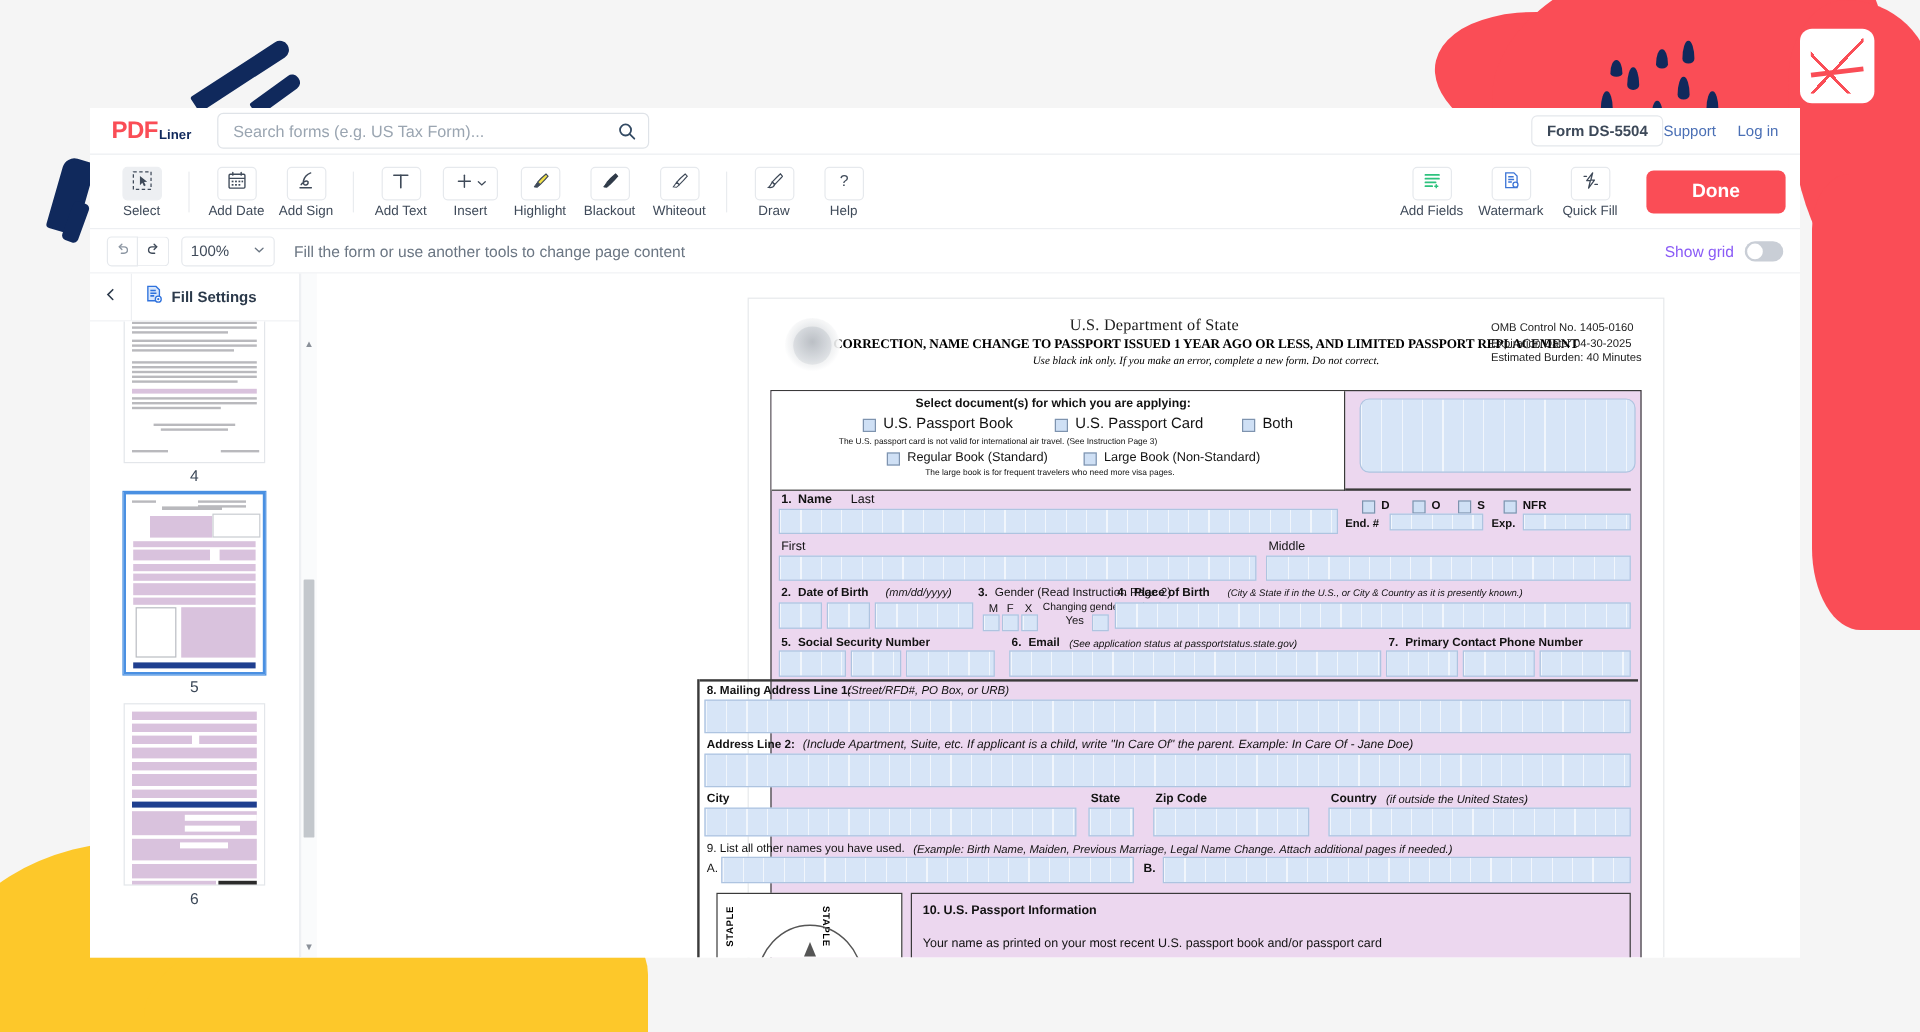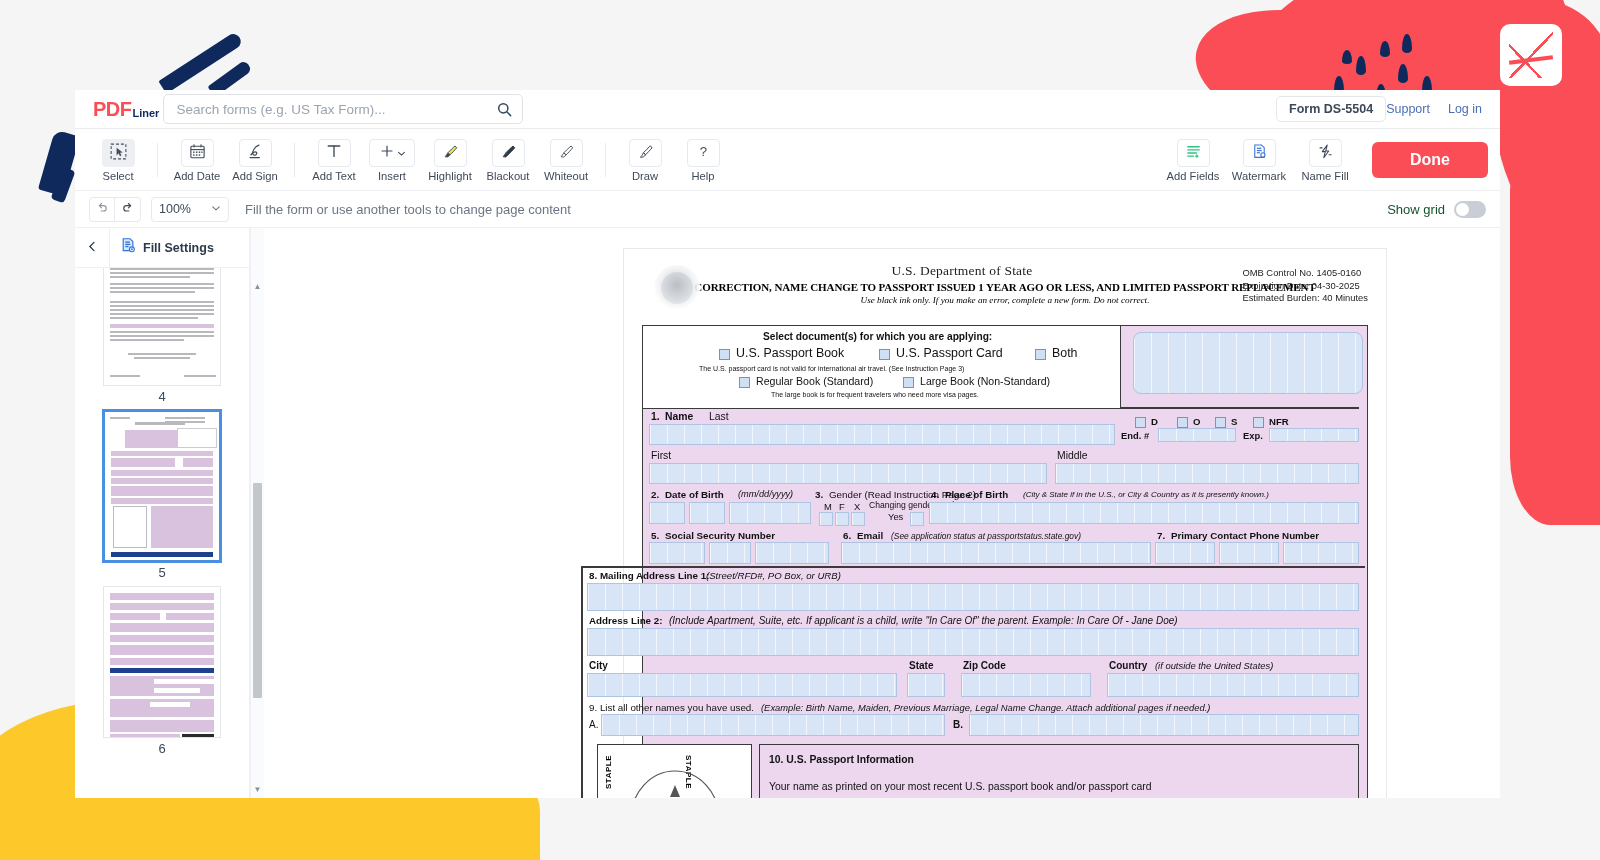--- a/index.html
+++ b/index.html
@@ -95,21 +95,21 @@
   .app {
     position: absolute; left: 75px; top: 90px; width: 1425px; height: 708px;
     background: #ffffff; overflow: hidden;
   }
 
   
   .hdr {
     height: 39px; display: flex; align-items: center; padding: 0 18px;
     border-bottom: 1px solid #e9ecef; background: #fff;
   }
-  .brand { display:flex; align-items:flex-end; gap:1px; margin-right: 4px; user-select:none;}
+  .brand { display:flex; align-items:flex-end; gap:1px; margin-right: 22px; user-select:none;}
   .brand .pdf { font-size: 20px; font-weight: 800; color: #fa4d56; letter-spacing: -0.5px; position:relative; font-family:"Liberation Sans", sans-serif;}
   .brand .liner { font-size: 11px; font-weight: 800; color: #10295c; padding-bottom: 2px; }
 
   .search-wrap {
     position: relative; width: 360px; height: 30px;
     border: 1px solid #dfe3e8; border-radius: 5px; display:flex; align-items:center;
   }
   .search-wrap input {
     border: 0; outline: 0; background: transparent; width: 100%; height: 100%;
     padding: 0 34px 0 12px; font-size: 13.5px; color: #3a4a5c;
@@ -163,21 +163,21 @@
   }
   .iconbtn.l { border-radius: 4px 0 0 4px; }
   .iconbtn.r { border-radius: 0 4px 4px 0; border-left: 0; }
   .zoom-sel {
     margin-left: 10px; width: 78px; height: 25px; border: 1px solid #e6e9ed; border-radius:4px;
     display:flex; align-items:center; justify-content:space-between; padding: 0 7px;
     font-size: 12.5px; color:#3f4a59; cursor:pointer; background:#fff;
   }
   .hint { margin-left: 16px; font-size: 13px; color: #6b7683; }
   .showgrid { margin-left:auto; display:flex; align-items:center; gap:9px; }
-  .showgrid .lbl { font-size: 13px; color:#14532d; }
+  .showgrid .lbl { font-size: 13px; color:#8b5cf6; }
   .toggle {
     width: 32px; height: 17px; background:#c9ced6; border-radius:9px; position:relative; cursor:pointer;
   }
   .toggle i { position:absolute; left:2px; top:2px; width:13px; height:13px; background:#fff; border-radius:50%; display:block;}
 
   
   .body { display:flex; height: 570px; }
 
   .panel-head {
     height: 40px; display:flex; align-items:center; border-bottom:1px solid #edeff2;
@@ -497,21 +497,21 @@
 
       <div class="tool wide">
         <div class="box">
             <span>
           <svg width="17" height="17" viewBox="0 0 18 18" fill="none" stroke="#3f4a59" stroke-width="1.15" stroke-linejoin="round">
             <path d="M10.8 2.2 L5.6 9.1 H8.8 L7.2 15.6 L12.4 8.5 H9.2 Z"></path>
             <line x1="3.2" y1="5.2" x2="5.4" y2="5.2" stroke-linecap="round"></line>
             <line x1="12.8" y1="12.4" x2="15" y2="12.4" stroke-linecap="round"></line>
           </svg></span>
           </div>
-        <div class="lbl">Name Fill</div>
+        <div class="lbl">Quick Fill</div>
       </div>
 
       <button class="done-btn">Done</button>
     </div>
 
     <div class="subbar">
       <div class="iconbtn l">
         <span>
           <svg width="14" height="14" viewBox="0 0 16 16" fill="none" stroke="#8d97a3" stroke-width="1.3" stroke-linecap="round">
             <path d="M5.4 6.5 H9.6 C11.6 6.5 12.8 7.9 12.8 9.6 C12.8 11.3 11.6 12.6 9.6 12.6 H7"></path>

